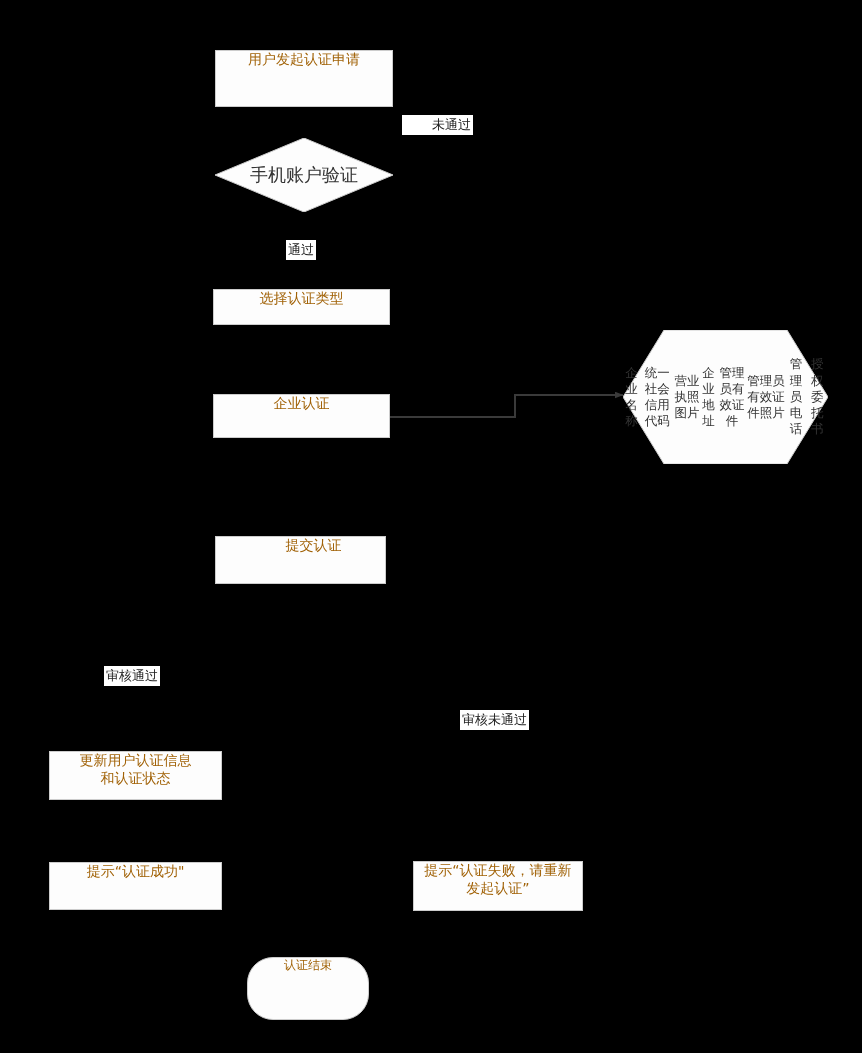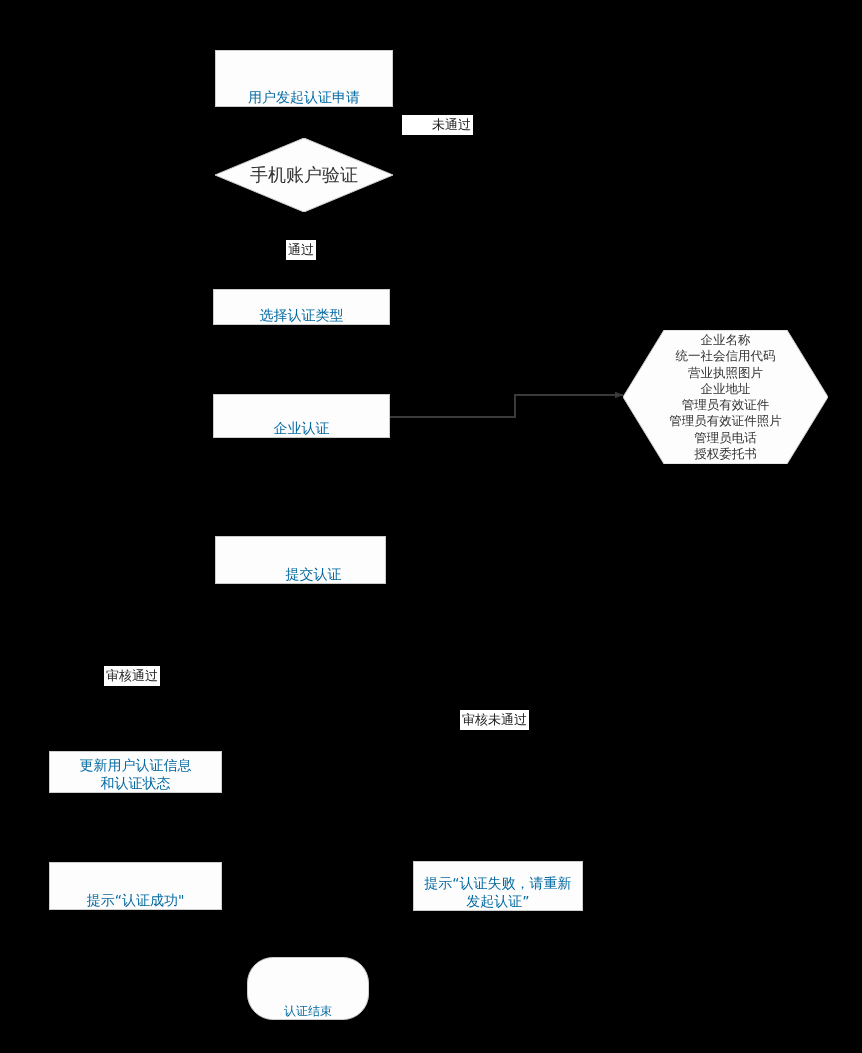--- a/index.html
+++ b/index.html
@@ -12,24 +12,24 @@
     width: 862px;
     height: 1053px;
     background: #000000;
     font-family: "DejaVu Sans", "Liberation Sans", sans-serif;
     overflow: hidden;
   }
   .node {
     position: absolute;
     box-sizing: border-box;
     display: flex;
-    align-items: flex-end;
+    align-items: flex-start;
     justify-content: center;
     text-align: center;
-    color: #0369a1;
+    color: #a16207;
     background: #fdfdfd;
     line-height: 1.25;
     white-space: pre-line;
   }
   .rect {
     border: 1px solid #cccccc;
     font-size: 14px;
   }
   .rounded {
     border: 1px solid #cccccc;
@@ -60,21 +60,21 @@
   .hex-shape {
     position: absolute;
     inset: 0;
   }
   .hex-label {
     position: absolute;
     inset: 0;
     display: flex;
     align-items: center;
     justify-content: center;
-    flex-direction: column;
+    flex-direction: row;
     color: #333333;
     font-size: 12.5px;
     line-height: 1.3;
     text-align: center;
     pointer-events: none;
   }
   .edge-label {
     position: absolute;
     background: #ffffff;
     color: #222222;
@@ -155,21 +155,21 @@
 
 
   <div class="edge-label" style="left:104px; top:666px;">
     <span>审核通过</span>
   </div>
 
   <div class="edge-label" style="left:460px; top:710px;">
     <span>审核未通过</span>
   </div>
 
-  <div class="node rect" style="left:49px; top:751px; width:173px; height:42px;">
+  <div class="node rect" style="left:49px; top:751px; width:173px; height:49px;">
     <span>更新用户认证信息
 和认证状态</span>
   </div>
 
   <div class="node rect" style="left:49px; top:862px; width:173px; height:48px;">
     <span>提示“认证成功"</span>
   </div>
 
   <div class="node rect" style="left:413px; top:861px; width:170px; height:50px;">
     <span>提示“认证失败，请重新

